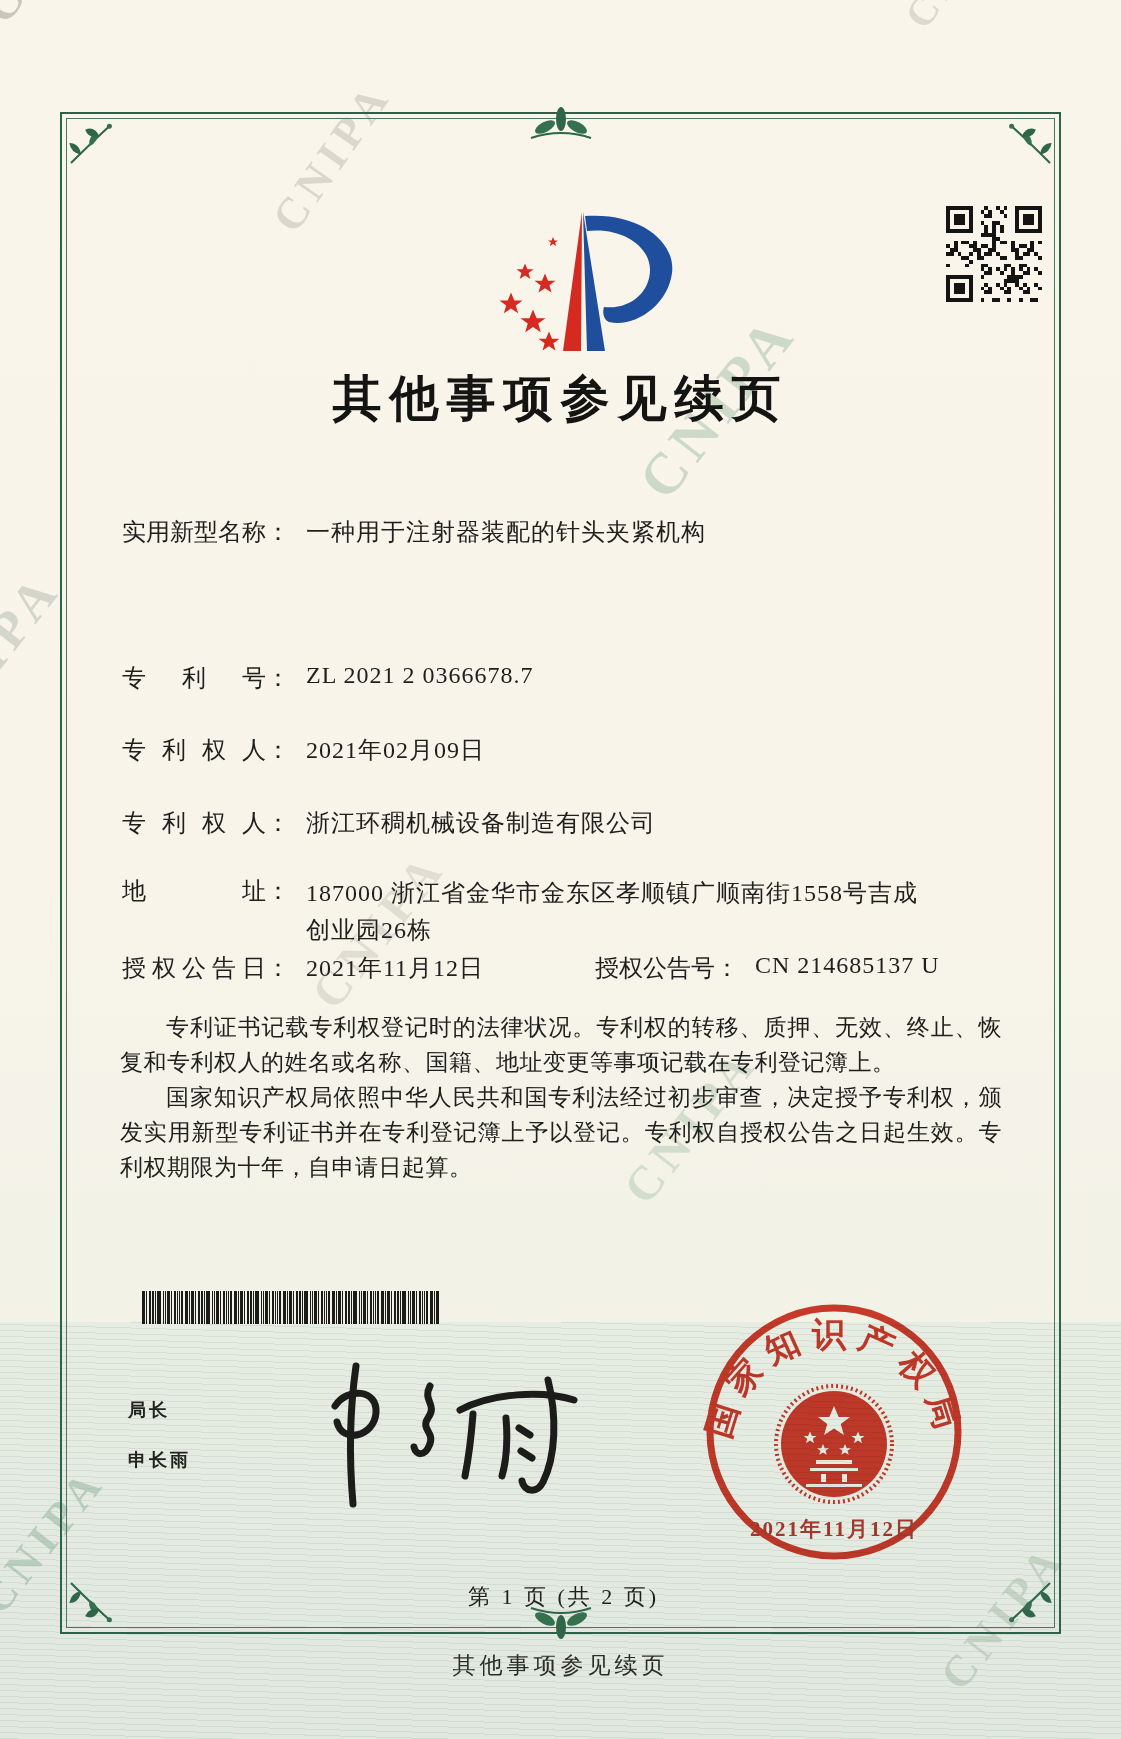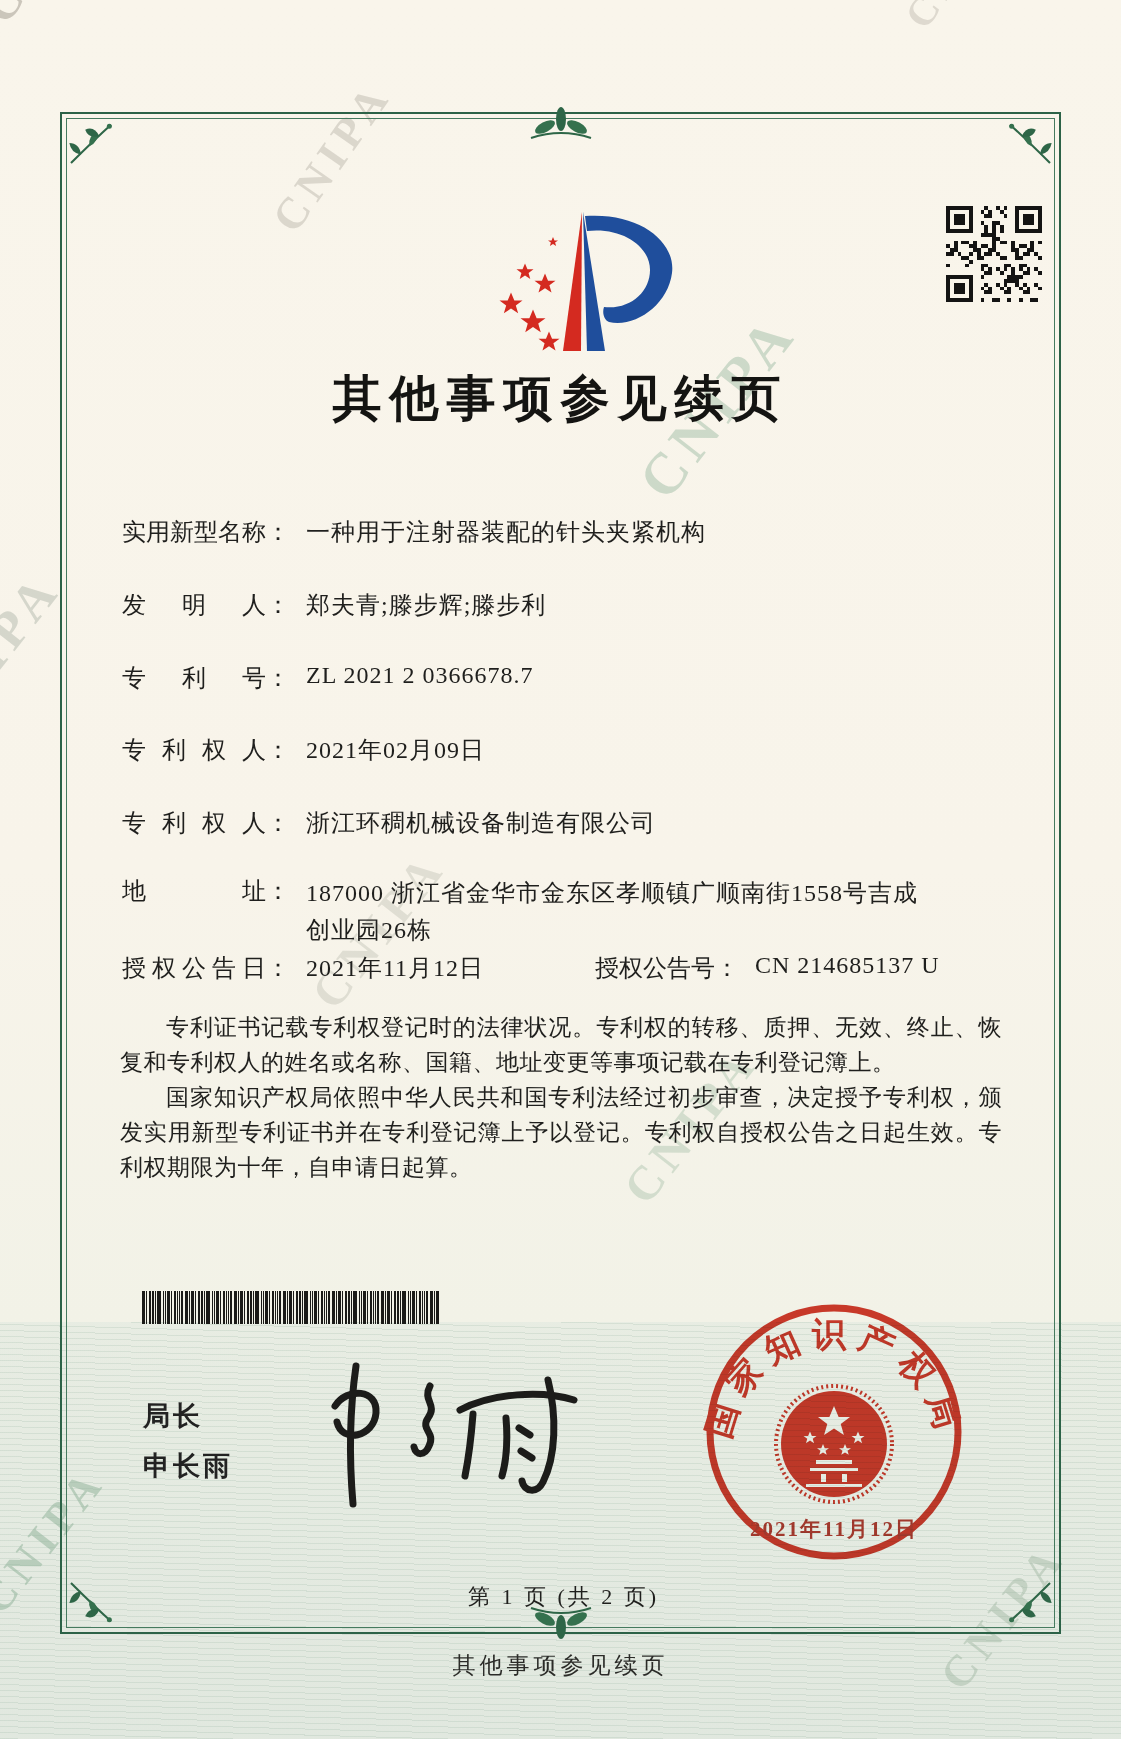--- a/index.html
+++ b/index.html
@@ -29,22 +29,22 @@
   .fcolon{display:inline-block;vertical-align:top;}
   .fvalue{display:inline-block;margin-left:10px;vertical-align:top;letter-spacing:1px;}
   .fvalue.wrap{white-space:normal;width:618px;line-height:37px;}
   .grant-row{left:122px;top:952px;z-index:5;font-size:24px;white-space:nowrap;}
   .grant-no{position:absolute;left:473px;top:0;white-space:nowrap;}
   .paras{left:120px;top:1010px;width:882px;z-index:5;font-size:23px;line-height:35px;
          text-align:justify;letter-spacing:.5px;}
   .paras p{margin:0;text-indent:2em;}
   .bars{left:142px;top:1291px;width:312px;height:33px;z-index:5;font-size:0;}
   .bars i{display:inline-block;height:100%;background:#1b1b18;}
-  .director{left:143px;z-index:5;font-family:Liberation Mono, monospace;
-            font-size:27px;font-weight:600;color:#222;letter-spacing:3px;}
+  .director{left:128px;z-index:5;font-family:Liberation Mono, monospace;
+            font-size:18px;font-weight:600;color:#222;letter-spacing:3px;}
   .pagefoot{left:0;right:0;top:1582px;text-align:center;font-size:22px;letter-spacing:3px;z-index:5;margin-left:6px;}
   .contnote{left:0;right:0;top:1650px;text-align:center;font-size:23px;letter-spacing:4px;z-index:5;color:#2b2b28;}
   svg text{font-family:"Liberation Serif","DejaVu Serif",serif;}
   .seal{z-index:6;opacity:.94;mix-blend-mode:multiply;}
   .sig{z-index:6;}
 </style>
 </head>
 <body>
 
 <svg width="0" height="0" style="position:absolute" aria-hidden="true">
@@ -354,24 +354,20 @@
       <rect x="24" y="17" width="1" height="1" fill="#141414"></rect>
       <rect x="24" y="21" width="1" height="1" fill="#141414"></rect>
     </svg>
 
   <div class="abs title">其他事项参见续页</div>
 
   <div class="abs field-row" style="top:516px">
     <span class="flabel">实用新型名称</span><span class="fcolon">：</span>
     <span class="fvalue">一种用于注射器装配的针头夹紧机构</span>
   </div>
-  <div class="abs field-row" style="top:589px">
-    <span class="flabel">发明人</span><span class="fcolon">：</span>
-    <span class="fvalue">郑夫青;滕步辉;滕步利</span>
-  </div>
   <div class="abs field-row" style="top:662px">
     <span class="flabel">专利号</span><span class="fcolon">：</span>
     <span class="fvalue">ZL 2021 2 0366678.7</span>
   </div>
   <div class="abs field-row" style="top:734px">
     <span class="flabel">专利权人</span><span class="fcolon">：</span>
     <span class="fvalue">2021年02月09日</span>
   </div>
   <div class="abs field-row" style="top:807px">
     <span class="flabel">专利权人</span><span class="fcolon">：</span>

